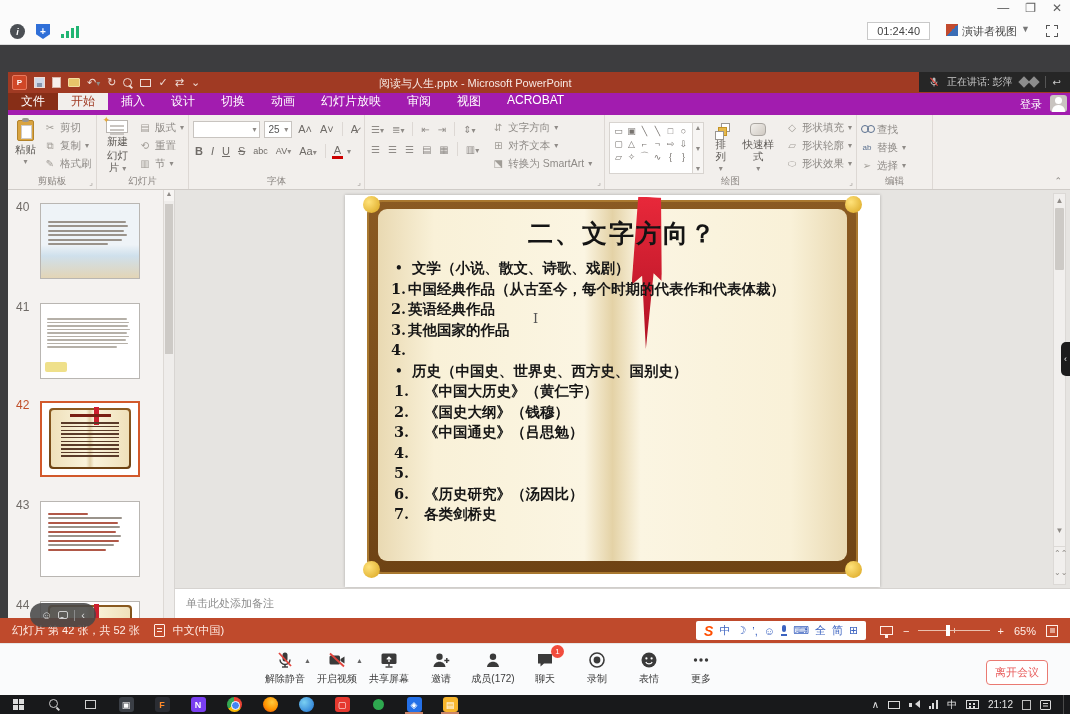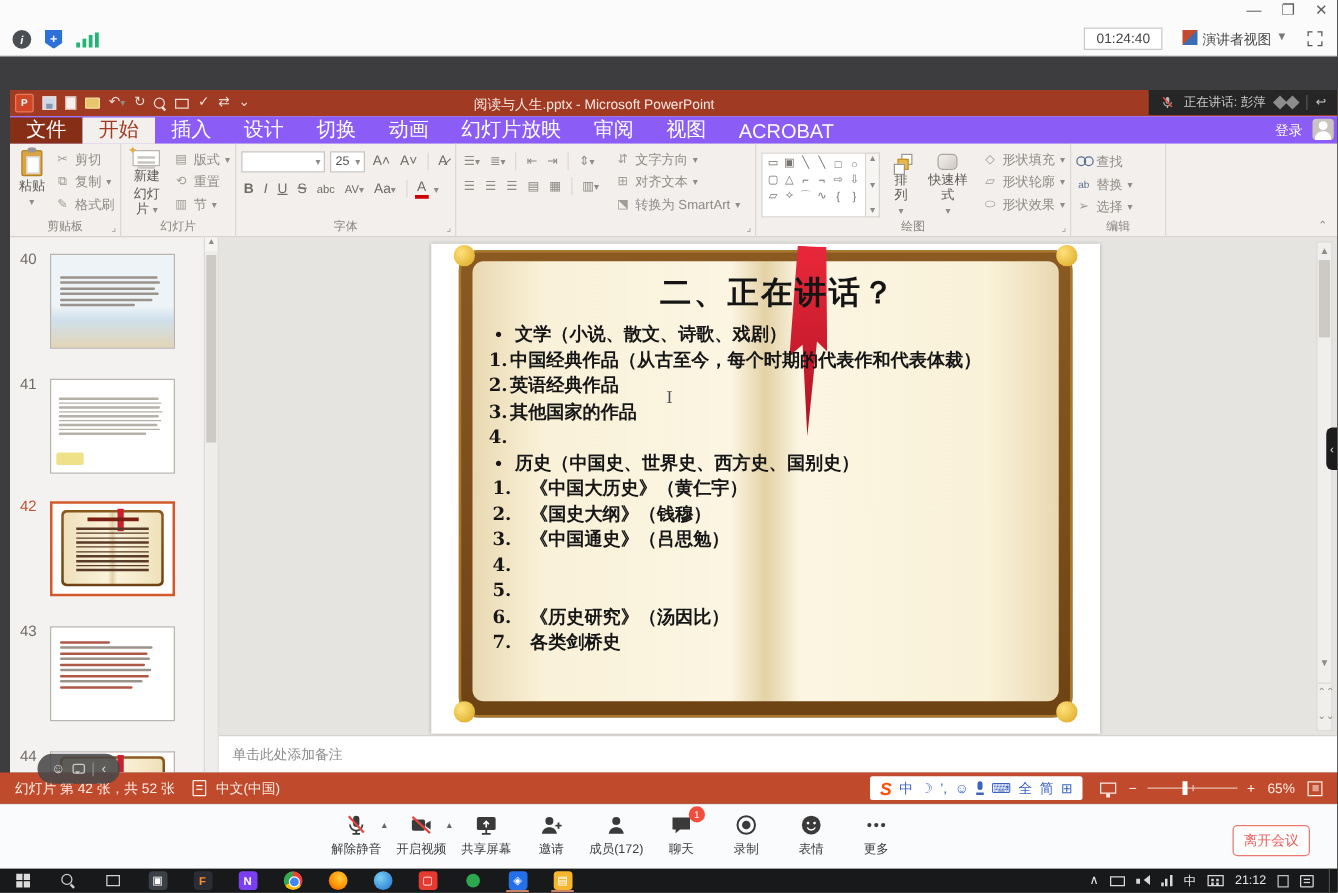--- a/index.html
+++ b/index.html
@@ -39,21 +39,21 @@
 .q-glyph{color:#eedbd4;font-size:11px;line-height:1}
 .q-mag{position:relative;width:10px;height:10px}
 .q-mag::before{content:"";position:absolute;left:0;top:0;width:7px;height:7px;border:1.4px solid #eedbd4;border-radius:50%}
 .q-mag::after{content:"";position:absolute;right:0;bottom:0;width:4px;height:1.6px;background:#eedbd4;transform:rotate(45deg)}
 .q-mon{width:11px;height:8px;border:1.3px solid #eedbd4}
 .title-text{position:absolute;left:44%;transform:translateX(-50%);font-size:11px;color:#f6e8e2;white-space:nowrap;top:4px}
 .speak-box{position:absolute;right:0;top:0;height:20px;background:#262626;display:flex;align-items:center;gap:7px;padding:0 9px;color:#c9c9c9;font-size:10px;z-index:8}
 .speak-logo{display:flex;gap:2px}
 .speak-logo i{width:8px;height:8px;background:#8d8d8d;transform:rotate(45deg)}
 .speak-div{width:1px;height:12px;background:#555}
-.menubar{position:absolute;left:0;right:0;top:21px;height:22px;background:#8b5cf6;display:flex;align-items:flex-end;font-size:16px;color:#fff}
+.menubar{position:absolute;left:0;right:0;top:21px;height:22px;background:#a21caf;display:flex;align-items:flex-start;font-size:12px;color:#fff}
 .tab{padding:0 13px;display:flex;align-items:center;cursor:default}
 .tab.file{background:#872e17}
 .tab.active{background:#f2efec;color:#a03a23}
 .signin{position:absolute;right:28px;top:25px;font-size:11px;color:#fff;z-index:9}
 .avatar{position:absolute;right:3px;top:23px;width:17px;height:17px;border-radius:3px;background:#c9c4c0;z-index:9;overflow:hidden}
 .avatar::before{content:"";position:absolute;left:5px;top:2px;width:7px;height:7px;border-radius:50%;background:#fff}
 .avatar::after{content:"";position:absolute;left:2px;top:10px;width:13px;height:9px;border-radius:6px 6px 0 0;background:#fff}
 
 
 .ribbon{position:absolute;left:0;right:0;top:43px;height:75px;background:#f2efec;border-bottom:1px solid #cfcbc7;display:flex;font-size:10.5px;color:#5d5955}
@@ -555,21 +555,21 @@
     <div class="slide">
       <div class="book">
         <div class="pages"></div>
         <span class="corner c1"></span>
           <span class="corner c2"></span>
           <span class="corner c3"></span>
           <span class="corner c4"></span>
         <div class="ribbonmark"></div>
       </div>
       <div class="slide-text">
-        <div class="slide-title">二、正在讲话？</div>
+        <div class="slide-title">二、文字方向？</div>
         <div class="sl bullet">
             <span class="mk">•</span>
             <span>文学（小说、散文、诗歌、戏剧）</span>
           </div>
         <div class="sl tight">
             <span class="mk">1.</span>
             <span>中国经典作品（从古至今，每个时期的代表作和代表体裁）</span>
           </div>
         <div class="sl tight">
             <span class="mk">2.</span>

